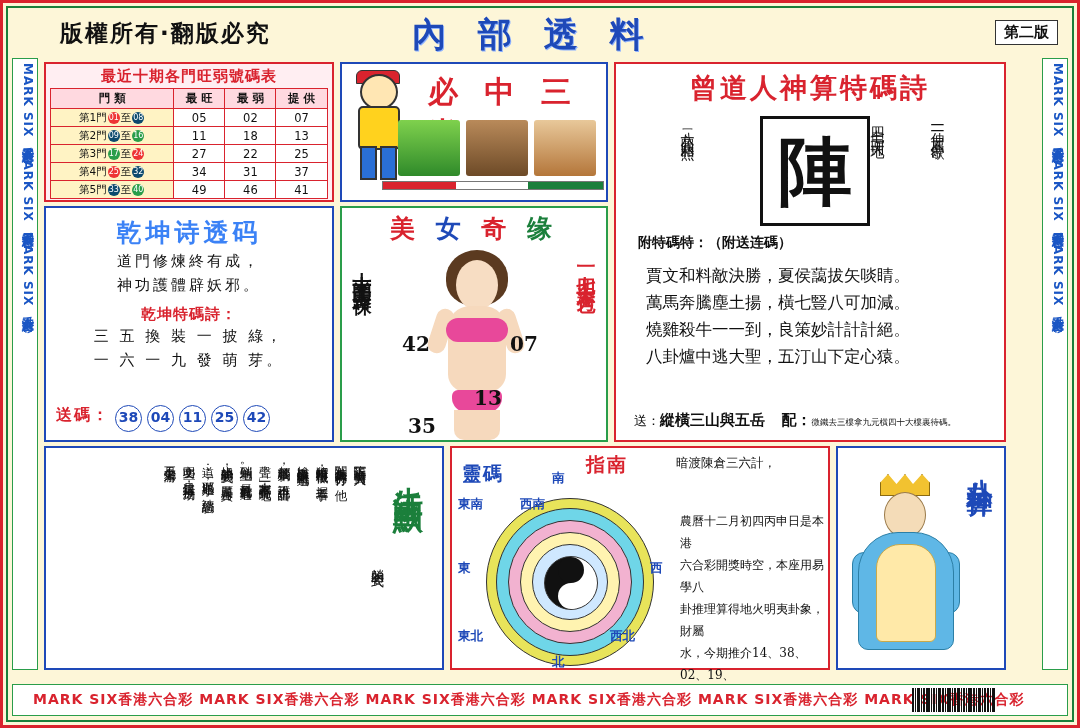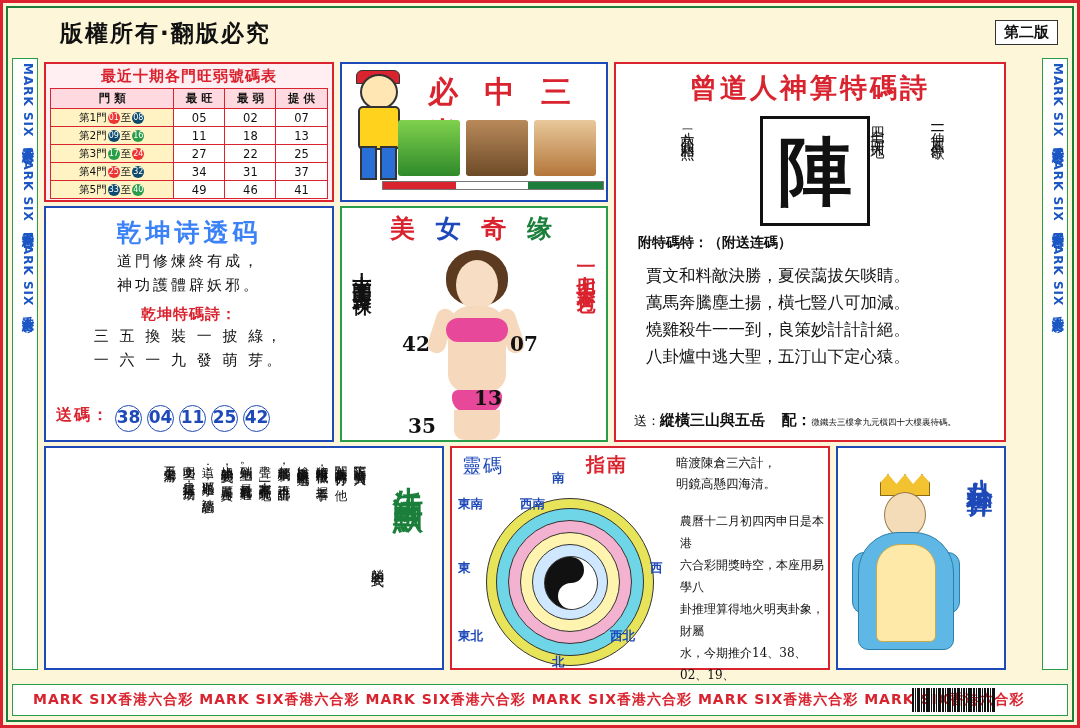--- a/index.html
+++ b/index.html
@@ -84,21 +84,21 @@
   #panelC .send .big{font-size:15px;font-weight:bold;}
   #panelC .tiny{font-size:8.5px;color:#111;}
 
   
   #panelD{left:44px;top:206px;width:290px;height:236px;border:2px solid #1e49b8;background:#fff;}
   #panelD .dTitle{text-align:center;font-size:25px;font-weight:bold;color:#3b82f6;letter-spacing:4px;margin-top:8px;font-family:"DejaVu Serif",serif;}
   #panelD .sub{text-align:center;font-size:15px;font-weight:bold;color:#d9232e;margin-top:8px;letter-spacing:1px;}
   #panelD .line{text-align:center;font-size:15px;color:#111;line-height:24px;letter-spacing:3px;font-family:"DejaVu Serif",serif;}
   #panelD .codes{position:absolute;left:10px;bottom:8px;display:flex;gap:5px;}
   #panelD .codes .lbl{font-size:16px;font-weight:bold;color:#d9232e;letter-spacing:2px;}
-  .circnum{display:inline-block;width:25px;height:25px;line-height:23px;border-radius:50%;border:1.5px solid #1e49b8;color:#1e49b8;font-size:17px;font-weight:bold;text-align:center;background:#fff;}
+  .circnum{display:inline-block;width:25px;height:25px;line-height:23px;border-radius:50%;border:1.5px solid #1e49b8;color:#1e49b8;font-size:14px;font-weight:bold;text-align:center;background:#fff;}
 
   
   #panelE{left:340px;top:206px;width:268px;height:236px;border:2px solid #2a9d4a;background:#fff;}
   #panelE .eTitle{text-align:center;font-size:25px;font-weight:bold;letter-spacing:6px;margin-top:4px;font-family:"DejaVu Serif",serif;}
   #panelE .eTitle span:nth-child(1){color:#d9232e;}
   #panelE .eTitle span:nth-child(2){color:#1e49b8;}
   #panelE .eTitle span:nth-child(3){color:#d9232e;}
   #panelE .eTitle span:nth-child(4){color:#1b7f3b;}
   #panelE .vleft{position:absolute;left:8px;top:48px;writing-mode:vertical-rl;text-orientation:upright;font-size:19px;font-weight:bold;color:#111;letter-spacing:4px;font-family:"DejaVu Serif",serif;}
   #panelE .vright{position:absolute;right:6px;top:48px;writing-mode:vertical-rl;text-orientation:upright;font-size:19px;font-weight:bold;color:#d9232e;letter-spacing:4px;font-family:"DejaVu Serif",serif;}
@@ -119,21 +119,21 @@
 
   
   #panelF{left:44px;top:446px;width:400px;height:224px;border:2px solid #1e49b8;background:#fff;}
   .humor-title{position:absolute;right:14px;top:14px;writing-mode:vertical-rl;text-orientation:upright;font-size:30px;font-weight:bold;color:#1b7f3b;letter-spacing:6px;font-family:"DejaVu Serif",serif;}
   .humor-sub{position:absolute;right:56px;top:110px;writing-mode:vertical-rl;text-orientation:upright;font-size:13px;color:#111;letter-spacing:2px;}
   .humor-body{position:absolute;left:8px;top:8px;width:316px;height:206px;display:flex;flex-direction:row-reverse;gap:0px;}
   .humor-body .col{writing-mode:vertical-rl;text-orientation:upright;font-size:12.5px;line-height:19px;color:#111;letter-spacing:1px;height:204px;font-family:"DejaVu Serif",serif;}
 
   
   #panelG{left:450px;top:446px;width:380px;height:224px;border:2px solid #d9232e;background:#fff;}
-  #panelG .gTitleL{position:absolute;left:10px;top:5px;font-size:19px;font-weight:normal;color:#1e49b8;letter-spacing:2px;font-family:"DejaVu Serif",serif;}
+  #panelG .gTitleL{position:absolute;left:10px;top:13px;font-size:19px;font-weight:bold;color:#1e49b8;letter-spacing:2px;font-family:"DejaVu Serif",serif;}
   #panelG .gTitleR{position:absolute;left:134px;top:4px;font-size:19px;font-weight:bold;color:#d9232e;letter-spacing:2px;font-family:"DejaVu Serif",serif;}
   .compass{position:absolute;left:26px;top:26px;width:168px;height:168px;}
   .cring{position:absolute;border-radius:50%;box-sizing:border-box;}
   .cr1{left:0;top:0;width:168px;height:168px;background:#e8e45a;border:1px solid #333;}
   .cr2{left:10px;top:10px;width:148px;height:148px;background:#6fd6e8;border:1px solid #333;}
   .cr3{left:22px;top:22px;width:124px;height:124px;background:#f2b2d0;border:1px solid #333;}
   .cr4{left:34px;top:34px;width:100px;height:100px;background:#fff3b0;border:1px solid #333;}
   .cr5{left:46px;top:46px;width:76px;height:76px;background:#cfe8ff;border:1px solid #333;}
   .taiji{position:absolute;left:58px;top:58px;width:52px;height:52px;border-radius:50%;background:linear-gradient(90deg,#111 50%,#fff 50%);border:1px solid #333;}
   .taiji:before{content:"";position:absolute;left:13px;top:0;width:26px;height:26px;border-radius:50%;background:#111;}
@@ -156,20 +156,21 @@
 </style>
 </head>
 <body>
 
 <div id="page">
   <div class="frame-outer"></div>
   <div class="frame-inner"></div>
 
   <div class="header">
     <div class="hdr-left">版權所有·翻版必究</div>
+    <div class="hdr-center">內 部 透 料</div>
     <div class="hdr-right">第二版</div>
   </div>
 
   <div class="side left">
     <div class="vtext">MARK SIX香港六合彩 MARK SIX香港六合彩 MARK SIX香港六合彩</div>
   </div>
   <div class="side right">
     <div class="vtext">MARK SIX香港六合彩 MARK SIX香港六合彩 MARK SIX香港六合彩</div>
   </div>
 
@@ -333,21 +334,20 @@
       <div class="dirlabel" style="left:92px;top:182px;">北</div>
       <div class="dirlabel" style="left:-2px;top:88px;">東</div>
       <div class="dirlabel" style="left:190px;top:88px;">西</div>
       <div class="dirlabel" style="left:-2px;top:24px;">東南</div>
       <div class="dirlabel" style="left:60px;top:24px;">西南</div>
       <div class="dirlabel" style="left:-2px;top:156px;">東北</div>
       <div class="dirlabel" style="left:150px;top:156px;">西北</div>
     </div>
     <div class="gtop">
       <div>暗渡陳倉三六計，</div>
-      <div>明鏡高懸四海清。</div>
     </div>
     <div class="gtext" style="top:62px;">
       <div>農曆十二月初四丙申日是本港</div>
       <div>六合彩開獎時空，本座用易學八</div>
       <div>卦推理算得地火明夷卦象，財屬</div>
       <div>水，今期推介14、38、02、19、</div>
       <div>21、39號。</div>
     </div>
   </div>
 

